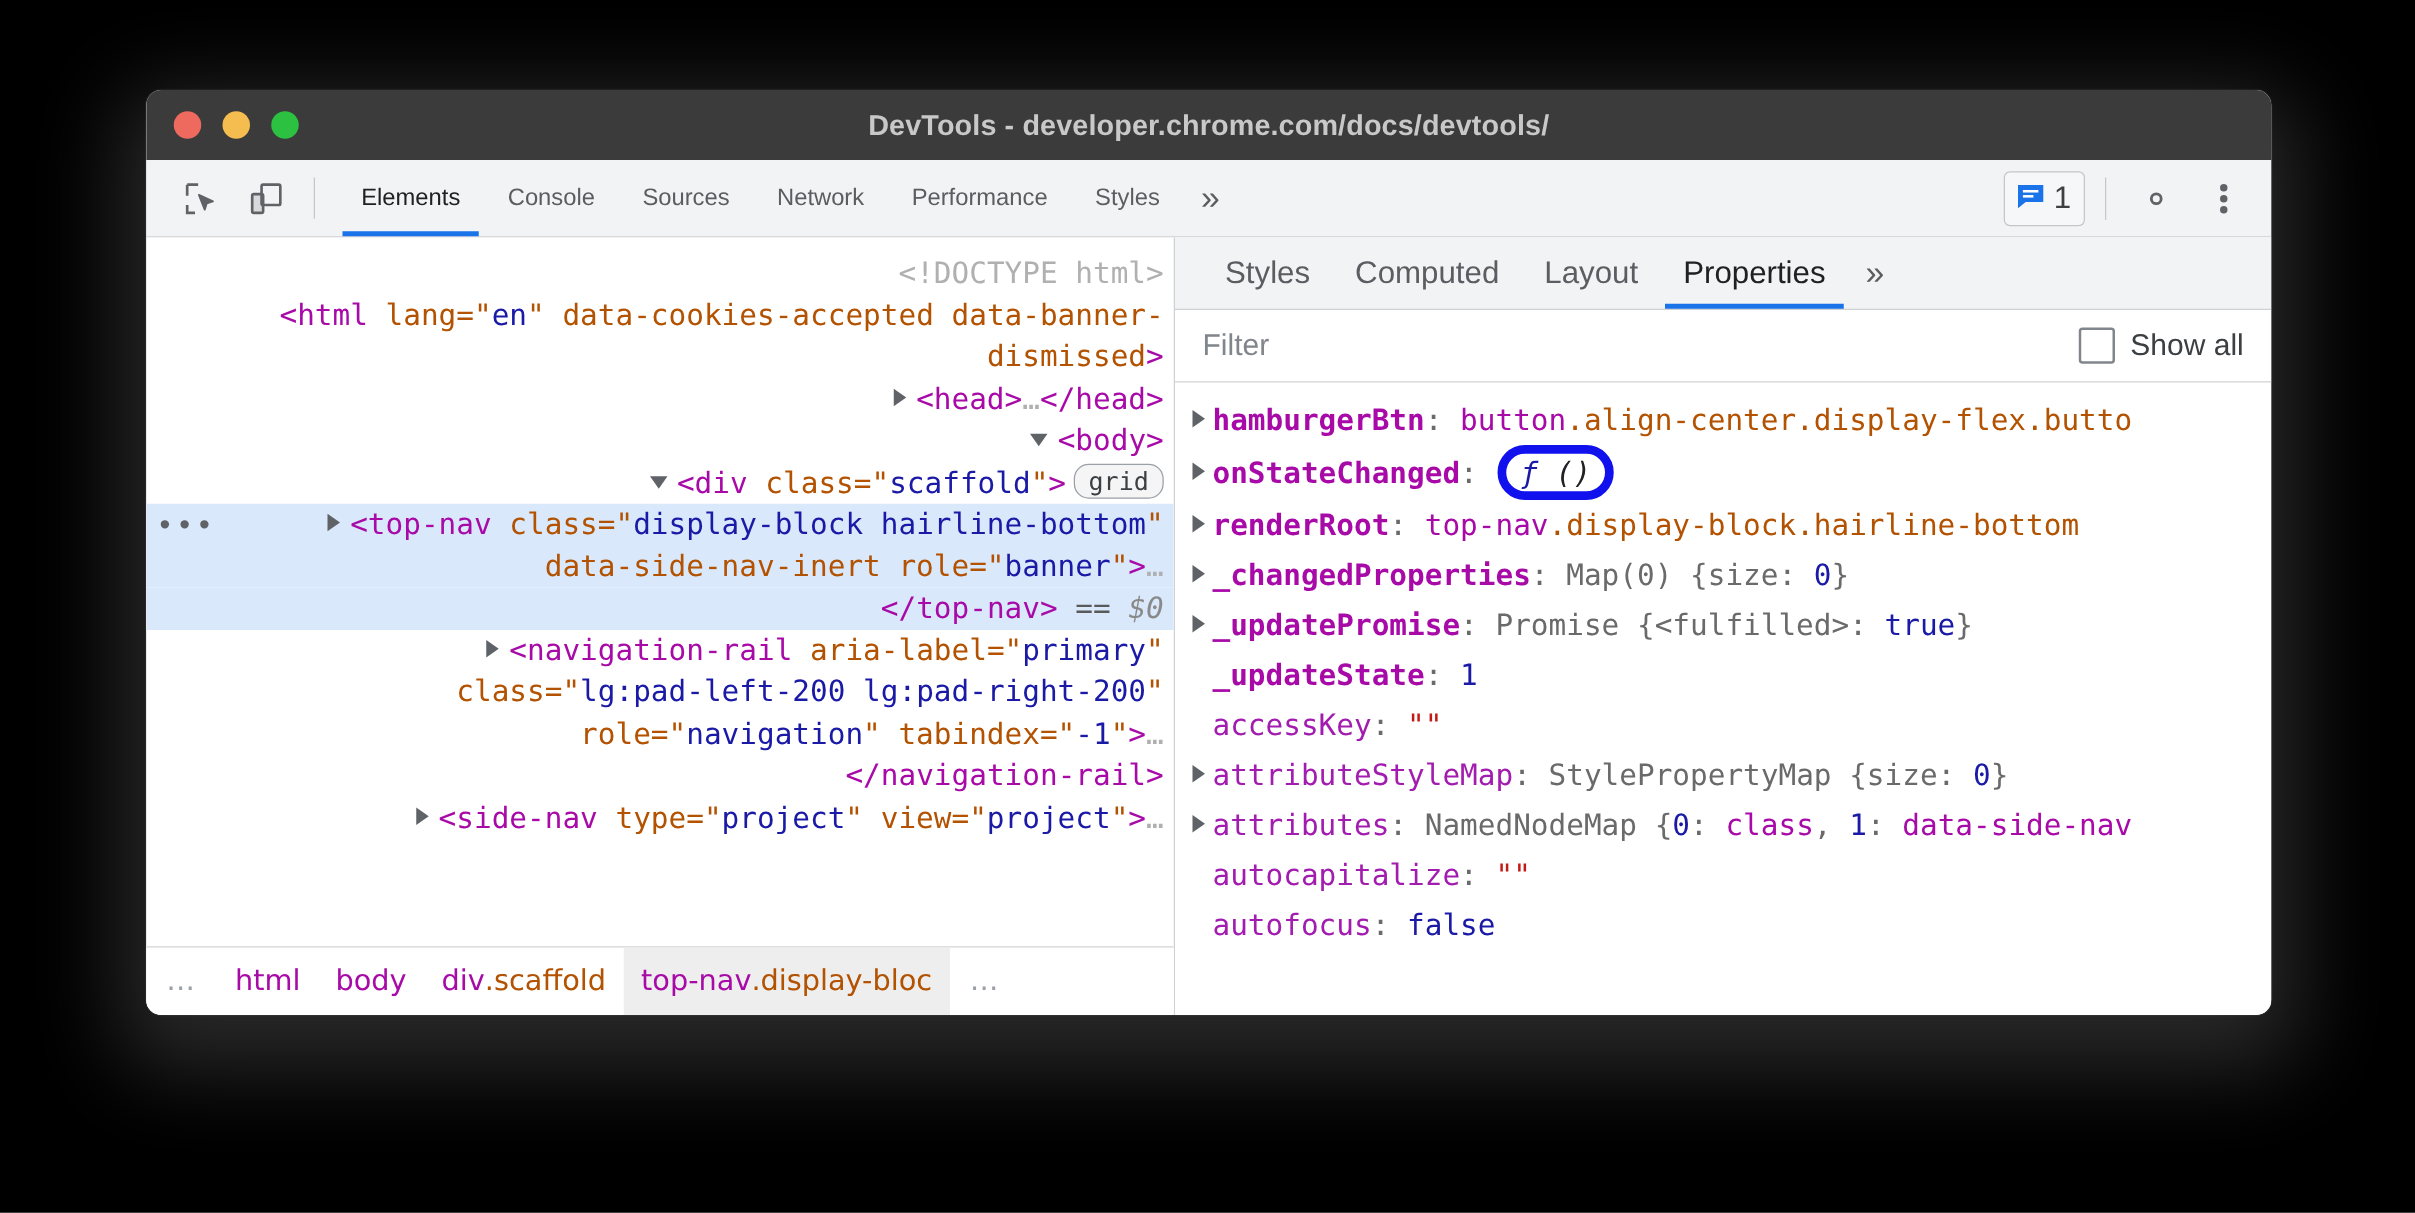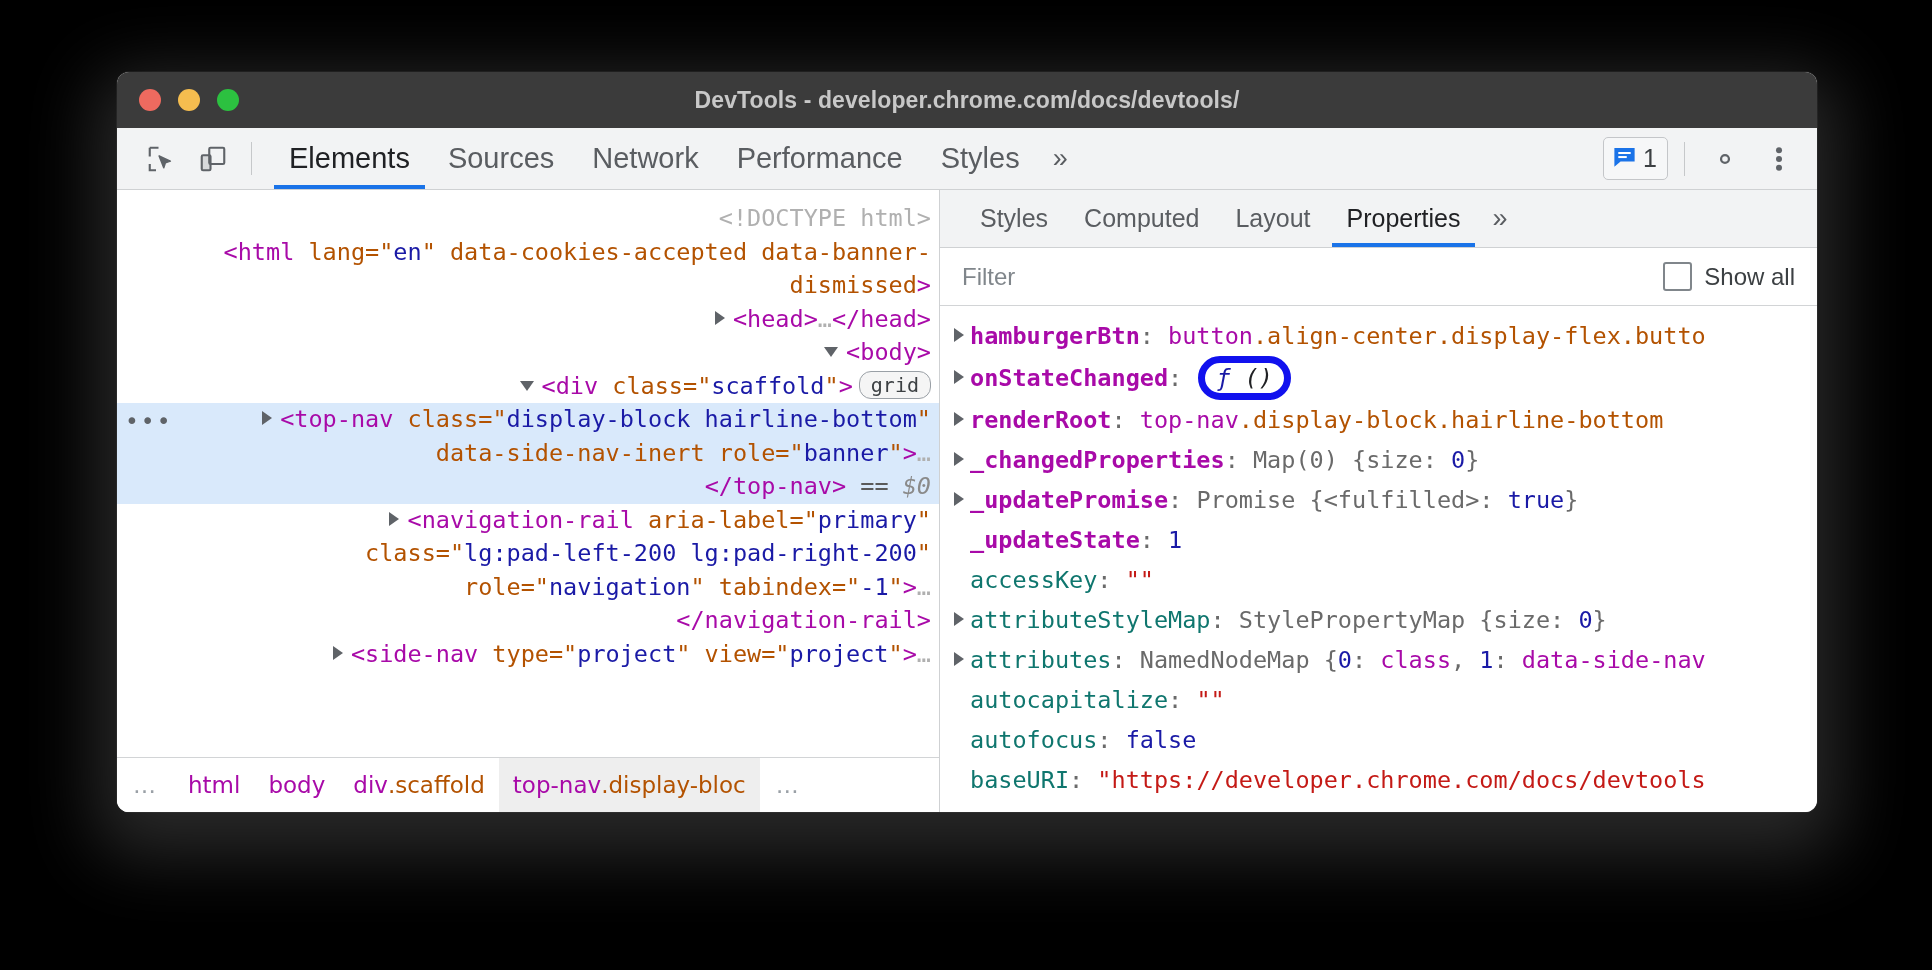--- a/index.html
+++ b/index.html
@@ -75,21 +75,21 @@
     width: 1px;
     background: #c6c8ca;
     margin: 14px 12px;
     flex: none;
   }
   #tabs { display: flex; align-items: stretch; margin-left: 6px; }
   .tab {
     display: flex;
     align-items: center;
     padding: 0 19px;
-    font-size: 29px;
+    font-size: 19px;
     color: #5a5d61;
     position: relative;
     white-space: nowrap;
   }
   .tab.active { color: #202124; }
   .tab.active::after {
     content: "";
     position: absolute;
     left: 4px; right: 4px; bottom: 0;
     height: 4px;
@@ -300,21 +300,21 @@
     display: inline-block;
     width: 0; height: 0;
     border-left: 10px solid #5f6368;
     border-top: 7px solid transparent;
     border-bottom: 7px solid transparent;
     margin-right: 6px;
     vertical-align: 2px;
   }
   .ptri-sp { display: inline-block; width: 16px; }
   .p-own { color: #a80aa8; font-weight: bold; }
-  .p-key { color: #0f766e; }
+  .p-key { color: #a21caf; }
   .p-obj { color: #b35200; }
   .p-gray { color: #6a6a6a; }
   .p-num { color: #1a1aa6; }
   .p-bool { color: #1a1aa6; }
   .p-str { color: #c41a16; }
   .p-fn { color: #1a1aa6; font-style: italic; }
   .p-paren { color: #202124; font-style: italic; }
   .p-magenta { color: #a80aa8; }
 
   .annot-pill {
@@ -351,20 +351,23 @@
     <div class="tb-icon-btn">
       <svg width="30" height="30" viewBox="0 0 24 24" fill="none" stroke="#5f6368" stroke-width="1.7">
         <rect x="9" y="3" width="12" height="13" rx="1"></rect>
         <rect x="3" y="9" width="7" height="12" rx="1" fill="#5f6368" fill-opacity="0.18"></rect>
       </svg>
     </div>
     <div class="tb-sep"></div>
     <div id="tabs">
       <div class="tab active">
           <span>Elements</span>
+        </div>
+      <div class="tab">
+          <span>Console</span>
         </div>
       <div class="tab">
           <span>Sources</span>
         </div>
       <div class="tab">
           <span>Network</span>
         </div>
       <div class="tab">
           <span>Performance</span>
         </div>
@@ -490,18 +493,17 @@
           <div class="prop-row"><span class="ptri"></span><span class="p-own">onStateChanged</span><span class="p-gray">: </span><span class="annot-pill"><span class="p-fn">ƒ</span><span class="p-paren"> ()</span></span></div>
           <div class="prop-row"><span class="ptri"></span><span class="p-own">renderRoot</span><span class="p-gray">: </span><span class="p-magenta">top-nav</span><span class="p-obj">.display-block.hairline-bottom</span></div>
           <div class="prop-row"><span class="ptri"></span><span class="p-own">_changedProperties</span><span class="p-gray">: </span><span class="p-gray">Map(0) {size: </span><span class="p-num">0</span><span class="p-gray">}</span></div>
           <div class="prop-row"><span class="ptri"></span><span class="p-own">_updatePromise</span><span class="p-gray">: </span><span class="p-gray">Promise {&lt;fulfilled&gt;: </span><span class="p-bool">true</span><span class="p-gray">}</span></div>
           <div class="prop-row"><span class="ptri-sp"></span><span class="p-own">_updateState</span><span class="p-gray">: </span><span class="p-num">1</span></div>
           <div class="prop-row"><span class="ptri-sp"></span><span class="p-key">accessKey</span><span class="p-gray">: </span><span class="p-str">""</span></div>
           <div class="prop-row"><span class="ptri"></span><span class="p-key">attributeStyleMap</span><span class="p-gray">: </span><span class="p-gray">StylePropertyMap {size: </span><span class="p-num">0</span><span class="p-gray">}</span></div>
           <div class="prop-row"><span class="ptri"></span><span class="p-key">attributes</span><span class="p-gray">: </span><span class="p-gray">NamedNodeMap {</span><span class="p-num">0</span><span class="p-gray">: </span><span class="p-magenta">class</span><span class="p-gray">, </span><span class="p-num">1</span><span class="p-gray">: </span><span class="p-magenta">data-side-nav</span></div>
           <div class="prop-row"><span class="ptri-sp"></span><span class="p-key">autocapitalize</span><span class="p-gray">: </span><span class="p-str">""</span></div>
           <div class="prop-row"><span class="ptri-sp"></span><span class="p-key">autofocus</span><span class="p-gray">: </span><span class="p-bool">false</span></div>
-          <div class="prop-row"><span class="ptri-sp"></span><span class="p-key">baseURI</span><span class="p-gray">: </span><span class="p-str">"https://developer.chrome.com/docs/devtools</span></div>
         </div>
     </div>
 
   </div>
 </div>
 
 </body></html>

